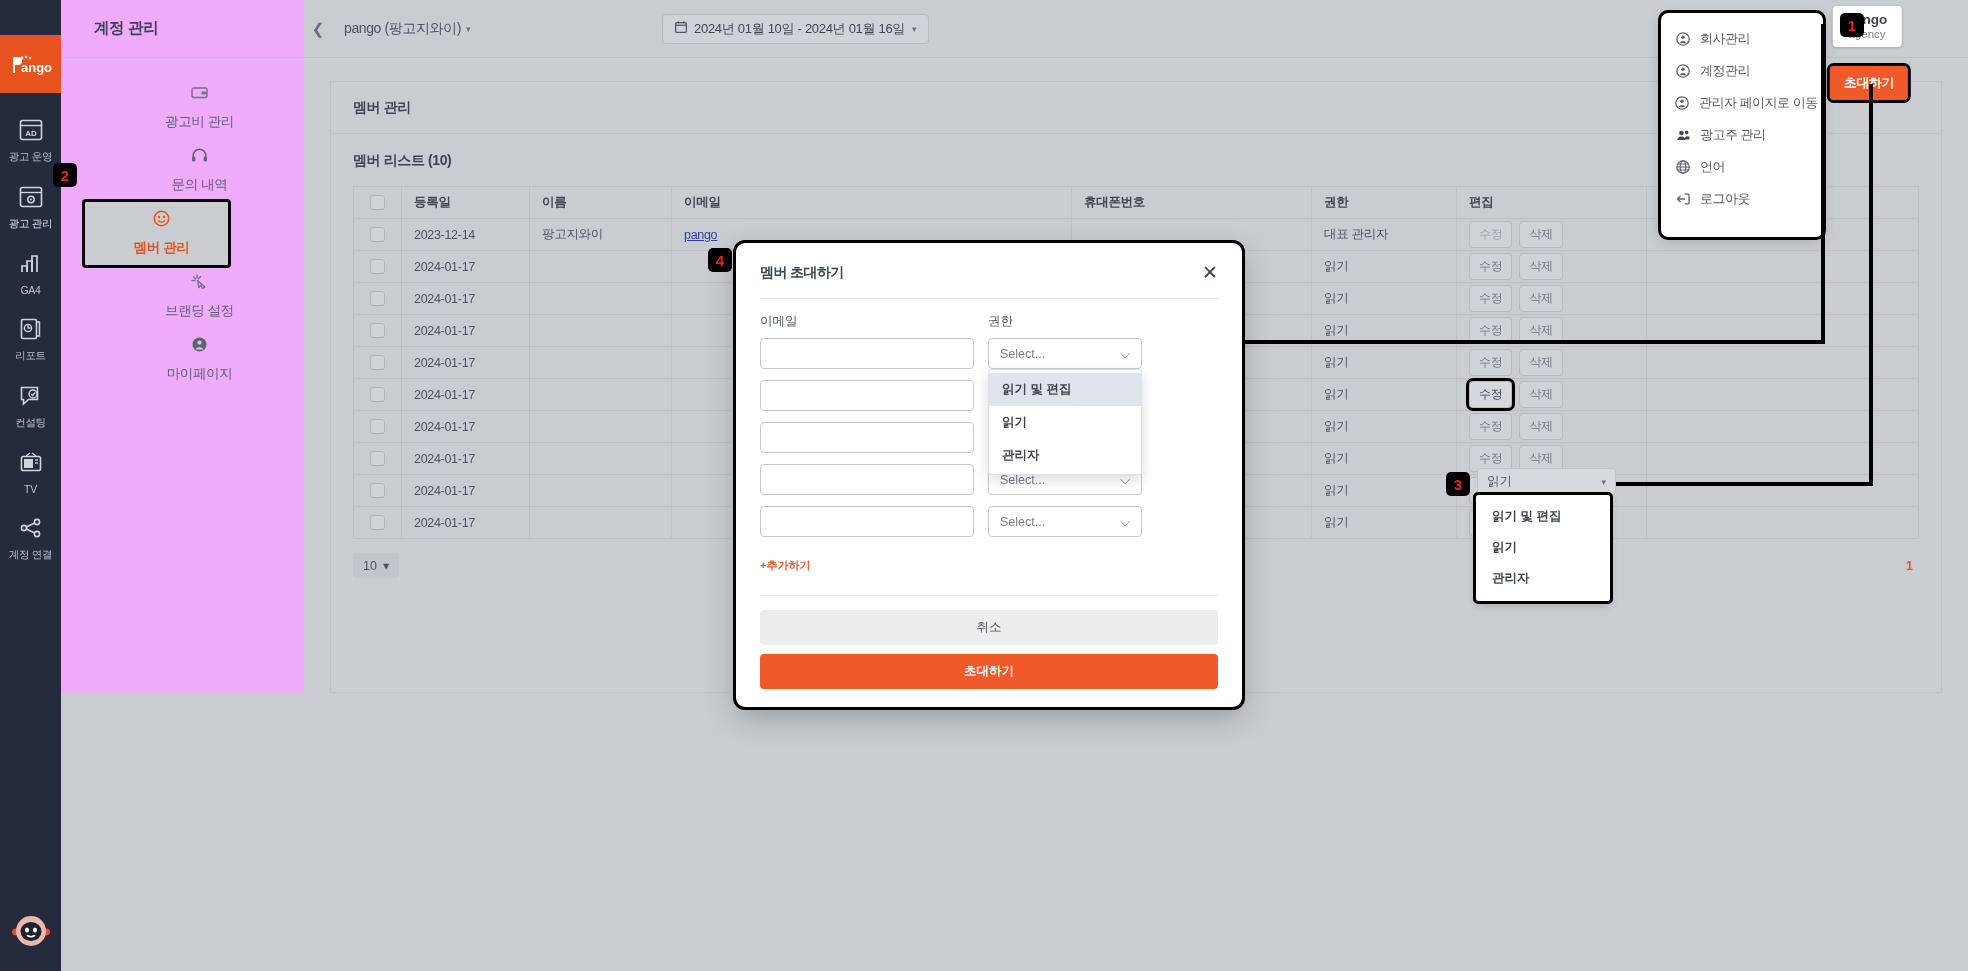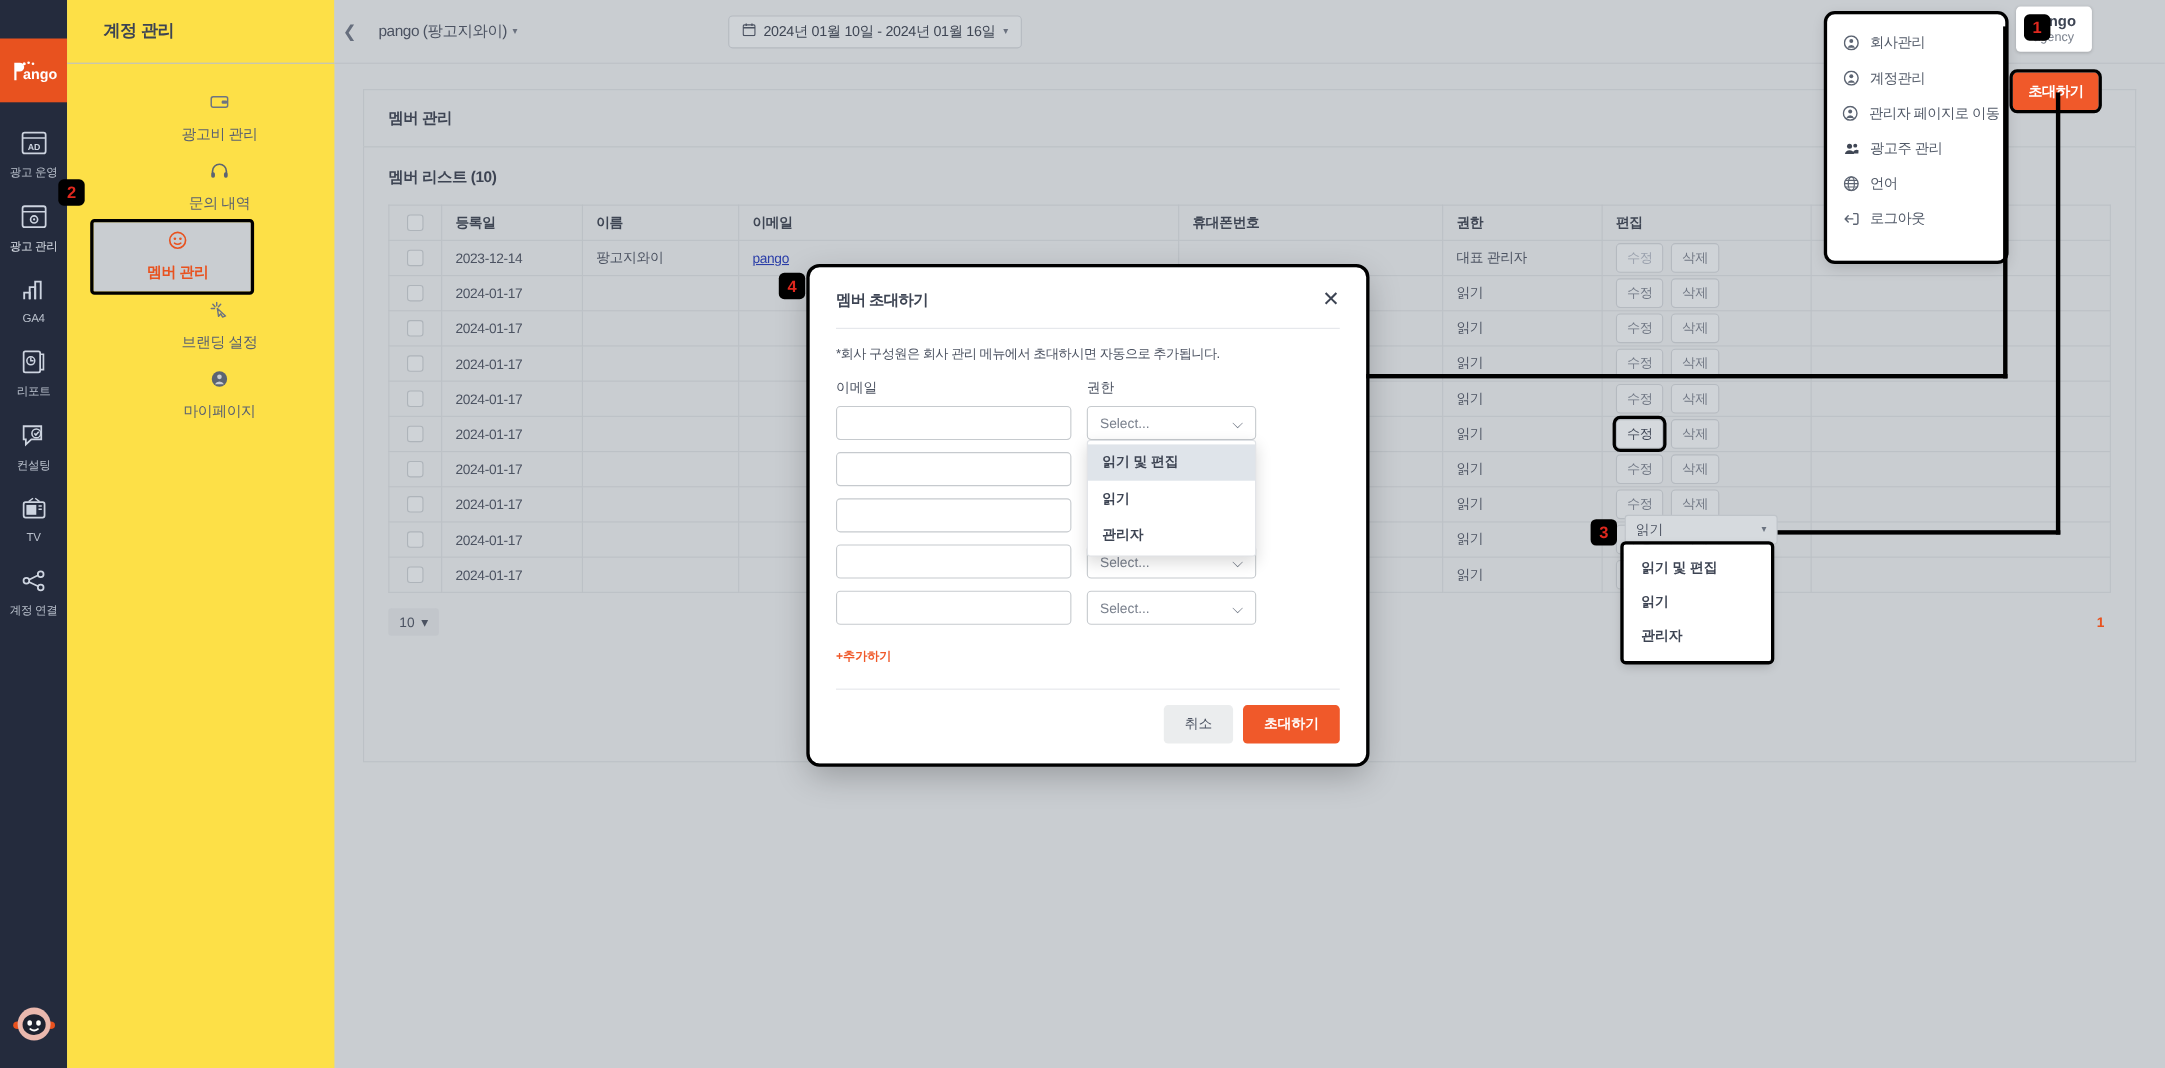--- a/index.html
+++ b/index.html
@@ -26,22 +26,22 @@
     width: 100%; padding: 10px 0 8px; display: flex; flex-direction: column;
     align-items: center; gap: 5px; cursor: pointer;
   }
   .rail-item .ri-ico { width: 30px; height: 30px; display:flex; align-items:center; justify-content:center; }
   .rail-item .ri-lbl { font-size: 10.5px; color: #b9c0cc; letter-spacing: -0.3px; white-space: nowrap; }
   .rail-item.active .ri-lbl { color: #dfe4ec; }
   .rail-bottom { position: absolute; bottom: 20px; left: 0; width: 61px; display:flex; justify-content:center; }
 
   
   .subnav {
-    position: absolute; left: 61px; top: 0; width: 243px; height: 971px;
-    background: #fde047;
+    position: absolute; left: 61px; top: 0; width: 243px; height: 693px;
+    background: #f0abfc;
     text-align: right;
   }
   .subnav-title {
     height: 58px; display: flex; align-items: center; padding-left: 33px;
     font-size: 15.5px; font-weight: 700; color: #3d4453; letter-spacing: -0.4px;
     border-bottom: 1px solid #bcc1c6;
   }
   .subnav-list { padding-top: 18px; }
   .subnav-item {
     display: flex; align-items: center; gap: 12px;
@@ -191,21 +191,21 @@
   .perm-select .chev { color:#6b7380; font-size:10px; }
   .perm-popup {
     position:absolute; left: 228px; top: 31px; width: 154px; background:#fff;
     border:1px solid #dfe2e6; border-radius:3px; box-shadow:0 5px 14px rgba(0,0,0,.14);
     z-index: 70; padding: 3px 0 2px;
   }
   .perm-popup div { padding: 8px 13px; font-size:12.5px; font-weight:700; color:#3d4453; cursor:pointer; }
   .perm-popup div.sel { background:#dfe4ea; }
   .add-more { padding: 10px 24px 0; font-size:11px; font-weight:700; color:#f0592a; cursor:pointer; }
   .modal-foot-sep { height:1px; background:#e4e6ea; margin: 22px 24px 0; }
-  .modal-foot { display:flex; justify-content:flex-end; gap:9px; padding: 14px 24px 18px; }
+  .modal-foot { display:flex; justify-content:flex-start; gap:9px; padding: 14px 24px 18px; flex-direction: column; }
   .btn-cancel {
     background:#ebedee; color:#4b5261; font-size:12.5px; border-radius:4px;
     padding: 9px 19px; cursor:pointer; border:none; font-family:inherit;
   }
   .btn-invite {
     background:#f0592a; color:#fff; font-size:12.5px; font-weight:700; border-radius:4px;
     padding: 9px 19px; cursor:pointer; border:none; font-family:inherit;
   }
 
   
@@ -629,21 +629,20 @@
     <div class="sb">agency</div>
   </div>
   <div class="invite-top">초대하기</div>
 
   <div class="modal-shell">
     <div class="modal-head">
       <div class="modal-title">멤버 초대하기</div>
       <div class="modal-close">✕</div>
     </div>
     <div class="modal-sep"></div>
-    <div class="modal-note">*회사 구성원은 회사 관리 메뉴에서 초대하시면 자동으로 추가됩니다.</div>
     <div class="modal-body">
       <div class="field-labels">
         <div class="fl-email">이메일</div>
         <div class="fl-perm">권한</div>
       </div>
       <div id="invite-rows">
           <div class="invite-row">
             <input class="email-input" type="text" placeholder="" style="">
             <div class="perm-select">
               <span>Select...</span>

